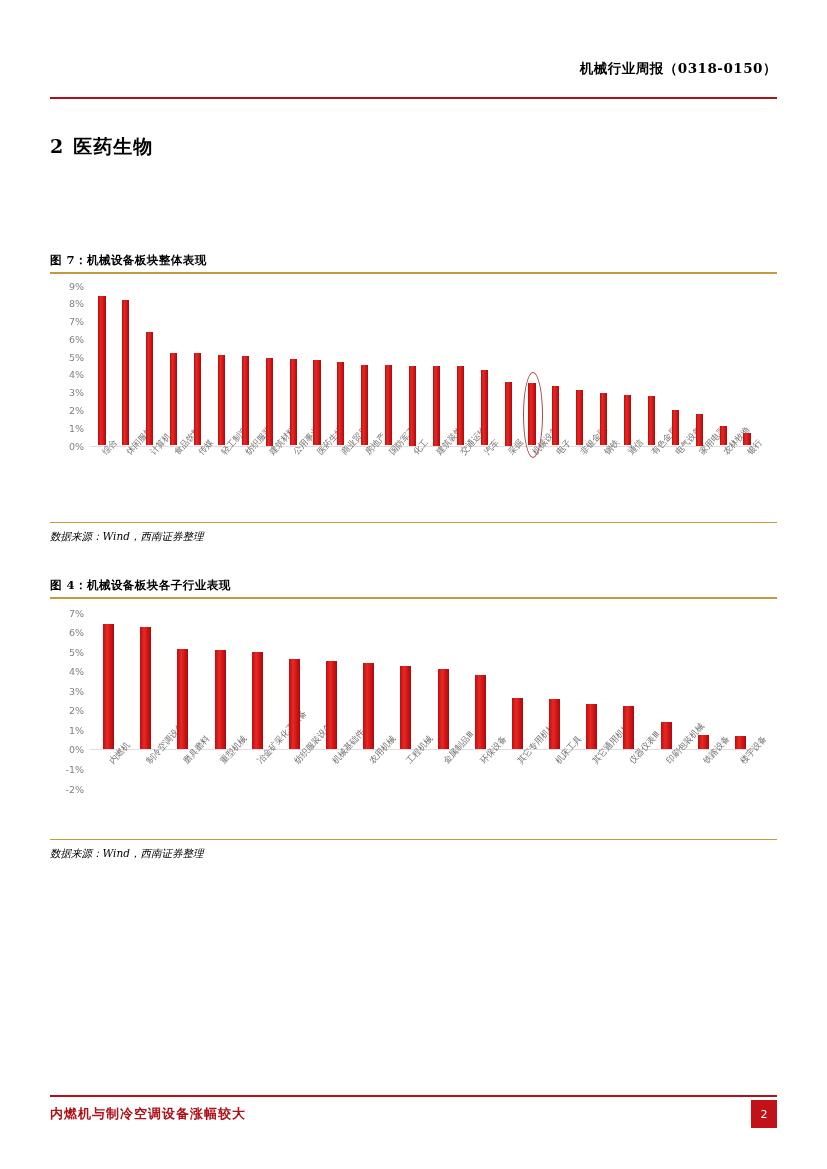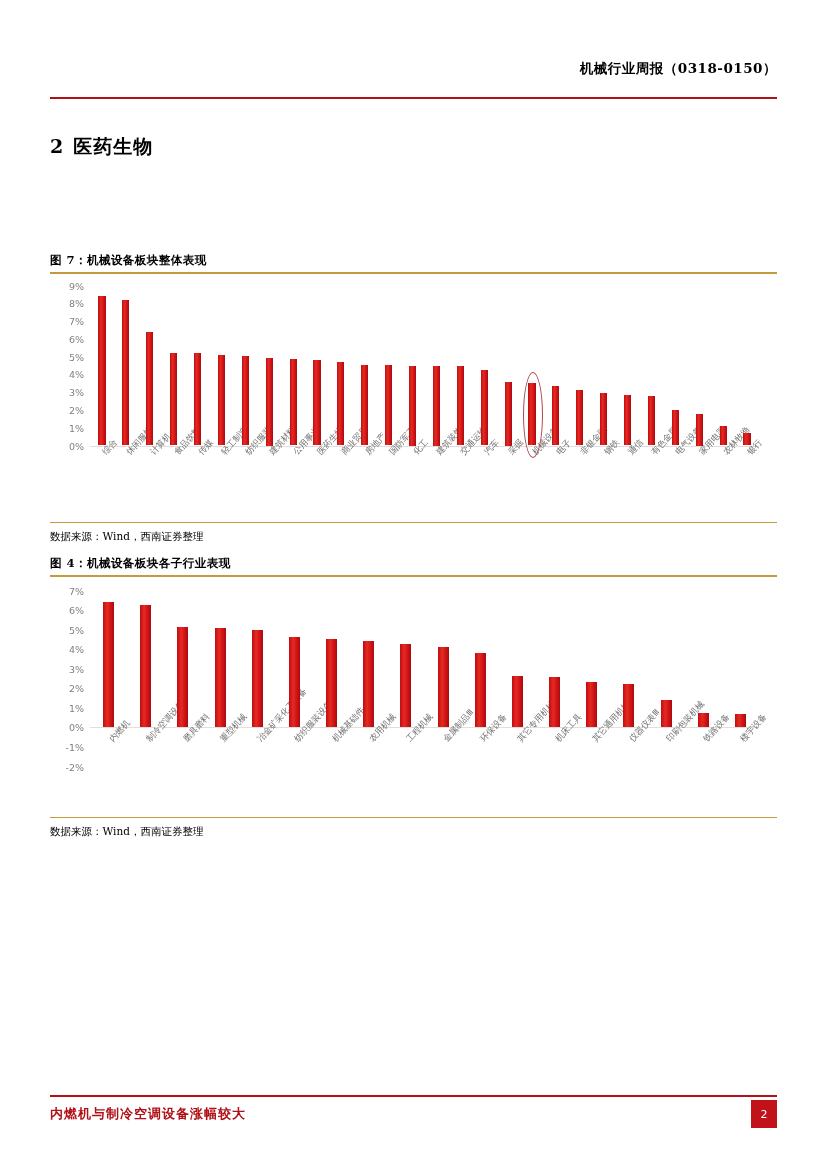--- a/index.html
+++ b/index.html
@@ -27,21 +27,21 @@
   .body-text{position:absolute;left:50px;top:175px;width:727px;
     font-family:"DejaVu Serif","Liberation Serif",serif;font-size:13.2px;color:#000;
     line-height:24px;text-align:justify;text-indent:2em;letter-spacing:.2px;}
 
   
   .fig{position:absolute;left:50px;width:727px;}
   .fig-cap{font-family:"DejaVu Serif","Liberation Serif",serif;font-size:11.6px;font-weight:700;color:#000;
     letter-spacing:.4px;padding-bottom:4px;}
   .fig-rule{height:1.5px;background:#c49a3f;width:100%;}
   .fig-rule.bottom{background:#c49a3f;}
-  .fig-src{font-family:"DejaVu Serif","Liberation Serif",serif;font-size:10.5px;color:#000;padding-top:7px;}
+  .fig-src{font-family:"DejaVu Serif","Liberation Serif",serif;font-style:italic;font-size:10.5px;color:#000;padding-top:7px;}
 
   .chart{position:relative;width:100%;background:#fff;box-sizing:border-box;}
 
   
   .plot{position:absolute;left:0;top:0;right:0;bottom:0;}
   .ytick{position:absolute;right:100%;transform:translateY(-50%);margin-right:6px;
     font-size:9.5px;color:#808080;white-space:nowrap;font-family:"DejaVu Sans","Liberation Sans",sans-serif;}
   .gridline{position:absolute;left:0;right:0;height:1px;background:#f0eeec;}
   .zeroline{position:absolute;left:0;right:0;height:1px;background:#e3dedb;}
   .bar{position:absolute;background:linear-gradient(to right,#c00d12 0%,#e52a21 38%,#cf1216 72%,#a80b10 100%);}
@@ -151,21 +151,21 @@
           <div class="bar" style="left: 629.577px; width: 7.16786px; top: 140.444px; height: 19.5556px;"></div>
           <div class="xlab" style="left: 631.161px; top: 164px;">农林牧渔</div>
           <div class="bar" style="left: 653.47px; width: 7.16786px; top: 147.556px; height: 12.4444px;"></div>
           <div class="xlab" style="left: 655.054px; top: 164px;">银行</div>
         </div>
       </div>
     <div class="fig-rule bottom"></div>
     <div class="fig-src">数据来源：Wind，西南证券整理</div>
   </div>
 
-  <div class="fig" id="fig1" style="top:556px;">
+  <div class="fig" id="fig1" style="top:578px;">
     <div class="fig-cap">图 4：机械设备板块各子行业表现</div>
     <div class="fig-rule"></div>
     <div class="chart" id="chart1" style="height:240px;">
         <div class="plot" style="left: 40px; top: 14px; width: 669px; height: 176px;">
           <div class="gridline" style="top: 176px; background: transparent;"></div>
           <div class="ytick" style="top: 176px;">-2%</div>
           <div class="gridline" style="top: 156.444px; background: transparent;"></div>
           <div class="ytick" style="top: 156.444px;">-1%</div>
           <div class="zeroline" style="top: 136.889px;"></div>
           <div class="ytick" style="top: 136.889px;">0%</div>

